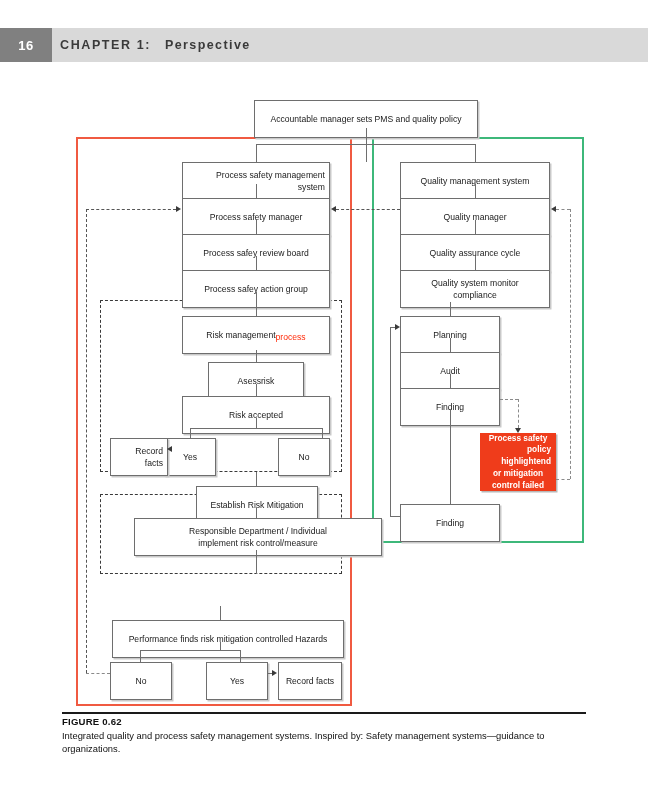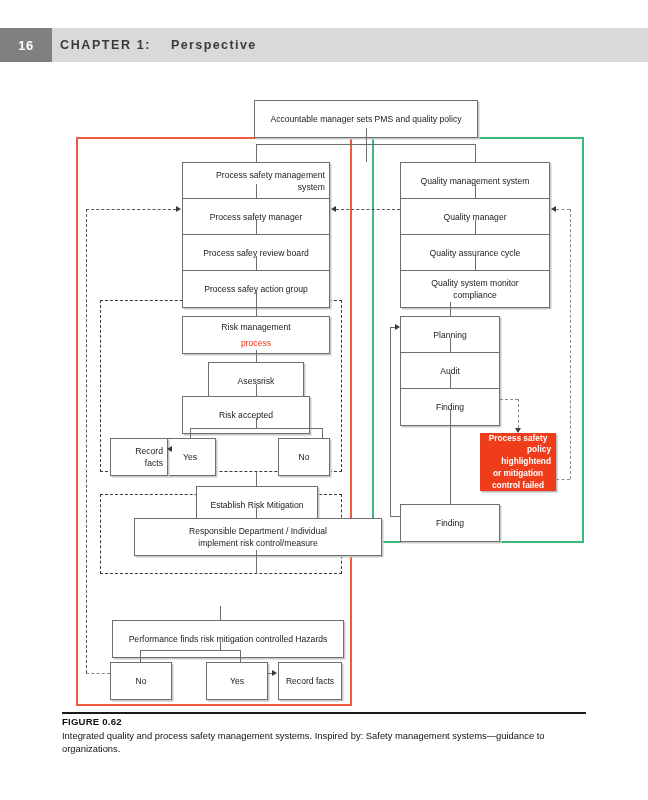--- a/index.html
+++ b/index.html
@@ -8,21 +8,21 @@
     font-family:"Liberation Sans","DejaVu Sans",sans-serif;
     position:relative;overflow:hidden;
   }
   
   #header-band{position:absolute;left:0;top:28px;width:648px;height:34px;background:#d9d9d9;}
   #page-number-block{position:absolute;left:0;top:28px;width:52px;height:34px;background:#808080;}
   #page-number{position:absolute;left:0;top:28px;width:52px;height:34px;
     color:#ffffff;font-size:13px;font-weight:bold;display:flex;align-items:center;justify-content:center;letter-spacing:.5px;}
   #chapter-label{position:absolute;left:60px;top:28px;height:34px;display:flex;align-items:center;
     color:#3a3a3a;font-size:12.5px;font-weight:bold;letter-spacing:1.6px;}
-  #chapter-title{margin-left:20px;letter-spacing:1.4px;}
+  #chapter-title{margin-left:14px;letter-spacing:1.4px;}
 
   
   #figure{position:absolute;left:0;top:88px;width:648px;height:625px;}
 
   
   .frame{position:absolute;box-sizing:border-box;background:transparent;}
   #frame-pms{left:76px;top:49px;width:276px;height:569px;border:2px solid #f05a41;}
   #frame-qms{left:372px;top:49px;width:212px;height:406px;border:2px solid #3db87a;}
 
   
@@ -88,30 +88,30 @@
 
   <div class="box" style="left:182px;top:110px;width:148px;height:22px;">Process safety manager</div>
   <div class="vline" style="left:256px;top:132px;height:14px;"></div>
 
   <div class="box" style="left:182px;top:146px;width:148px;height:22px;">Process safey review board</div>
   <div class="vline" style="left:256px;top:168px;height:14px;"></div>
 
   <div class="box" style="left:182px;top:182px;width:148px;height:22px;">Process safey action group</div>
   <div class="vline" style="left:256px;top:204px;height:24px;"></div>
 
-  <div class="box" style="left:182px;top:228px;width:148px;height:34px;flex-direction:column;">
+  <div class="box" style="left:182px;top:228px;width:148px;height:34px;flex-direction:row;">
     <span class="ln">Risk management</span>
     <span class="sub-red">process</span>
   </div>
   <div class="vline" style="left:256px;top:262px;height:12px;"></div>
 
   <div class="box" style="left:208px;top:274px;width:96px;height:22px;">Asessrisk</div>
   <div class="vline" style="left:256px;top:296px;height:12px;"></div>
 
-  <div class="box" style="left:182px;top:308px;width:128px;height:22px;">Risk accepted</div>
+  <div class="box" style="left:182px;top:308px;width:148px;height:22px;">Risk accepted</div>
 
   <div class="hline" style="left:190px;top:340px;width:132px;"></div>
   <div class="vline" style="left:256px;top:330px;height:10px;"></div>
   <div class="vline" style="left:190px;top:340px;height:10px;"></div>
   <div class="vline" style="left:322px;top:340px;height:10px;"></div>
 
   <div class="box" style="left:164px;top:350px;width:52px;height:22px;">Yes</div>
   <div class="box" style="left:278px;top:350px;width:52px;height:22px;">No</div>
   <div class="box" style="left:110px;top:350px;width:58px;height:22px;">Record facts</div>
   <div class="hline" style="left:168px;top:361px;width:0px;"></div>

